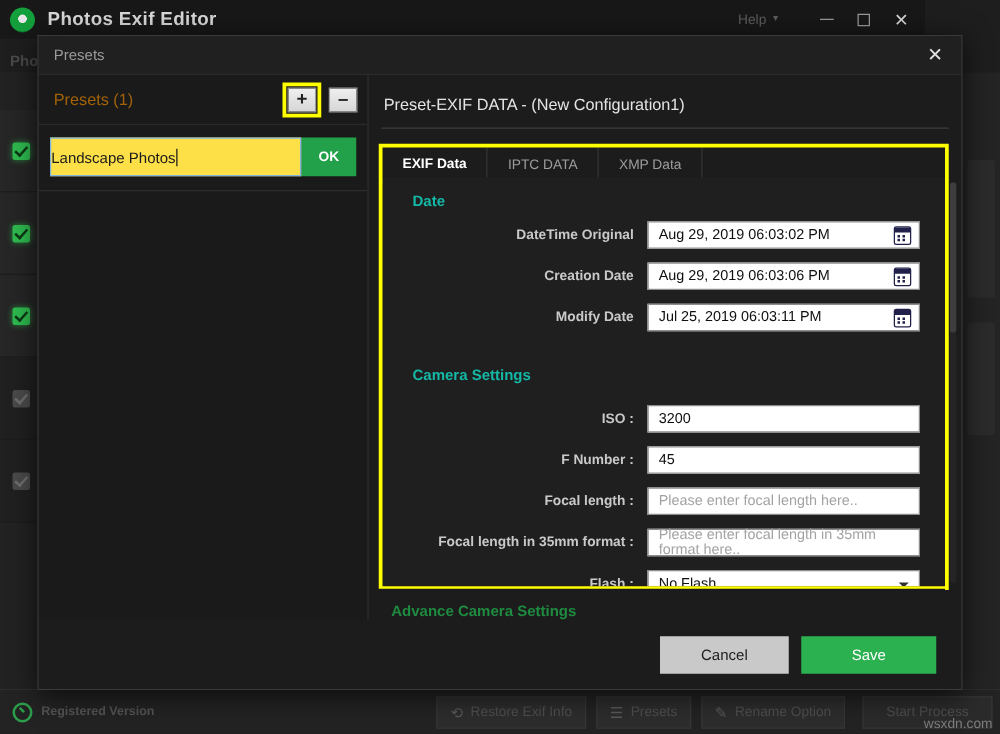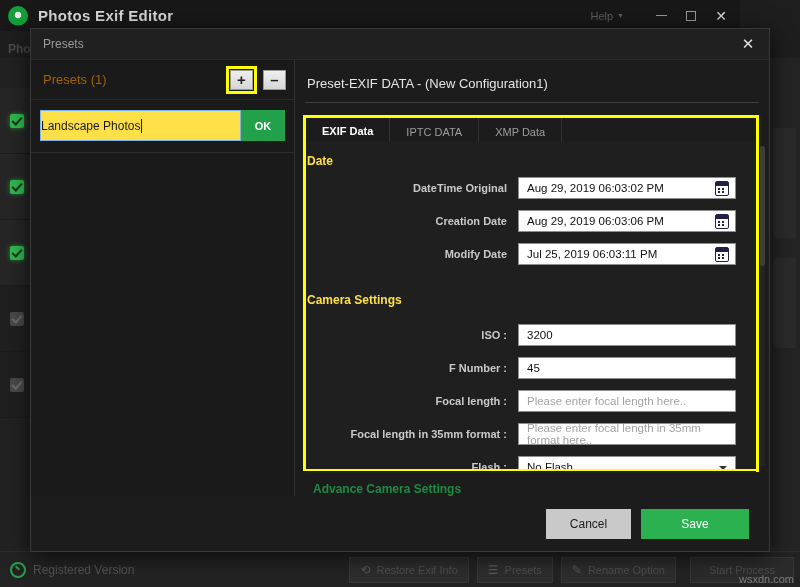--- a/index.html
+++ b/index.html
@@ -91,21 +91,21 @@
     display: flex; align-items: center;
   }
   #reg-badge {
     width: 16px; height: 16px; margin-left: 10px; border-radius: 50%;
     border: 2px solid #2d9e4b; position: relative; flex: none;
   }
   #reg-badge::after {
     content: ""; position: absolute; left: 3px; top: 3px;
     width: 5px; height: 2px; background: #2d9e4b; transform: rotate(45deg);
   }
-  #reg-text { color: #545454; font-size: 12px; margin-left: 7px; font-weight: normal; }
+  #reg-text { color: #545454; font-size: 10px; margin-left: 7px; font-weight: bold; }
   .sb-btn {
     height: 26px; background: #2d2d2d; border: 1px solid #373737;
     color: #4f4f4f; font-size: 11px;
     display: flex; align-items: center; gap: 6px; padding: 0 10px;
     margin-left: 8px;
   }
   .sb-btn .gi { color: #5a5a5a; font-size: 12px; }
   #sb-group { margin-left: auto; display: flex; align-items: center; }
   #sb-start {
     height: 26px; background: #2b2b2b; border: 1px solid #363636;
@@ -223,22 +223,22 @@
     border-bottom: 2px solid #21a24a;
   }
   .tab-filler { flex: 1; border-right: none; }
 
   #panel-scroll {
     position: absolute; left: 11px; top: 82px; right: 13px; bottom: 27px;
     background: #1f1f1f;
     overflow: hidden;
   }
   .section-label {
-    color: #fde047; font-size: 12px; font-weight: bold;
-    padding-left: 1px;
+    color: #14b8a6; font-size: 12px; font-weight: bold;
+    padding-left: 24px;
   }
   #date-section { padding-top: 12px; }
   .field-row {
     display: flex; align-items: center;
     height: 26px; margin-top: 7px;
   }
   .field-label {
     width: 212px; text-align: right; padding-right: 11px;
     color: #c9c9c9; font-size: 11px; font-weight: bold;
   }
@@ -297,21 +297,21 @@
   }
 
   
   #dlg-footer {
     position: absolute; left: 0; right: 0; bottom: 0; height: 55px;
     background: #1c1c1c;
     display: flex; align-items: center; justify-content: flex-end;
     padding-right: 20px; gap: 10px;
   }
   #cancel-button {
-    width: 85px; height: 30px;
+    width: 103px; height: 30px;
     background: #c9c9c9; color: #1c1c1c; font-size: 12px;
     display: flex; align-items: center; justify-content: center;
   }
   #save-button {
     width: 108px; height: 30px;
     background: #2bb14f; color: #ffffff; font-size: 12px;
     display: flex; align-items: center; justify-content: center;
   }
 </style>
 </head>

